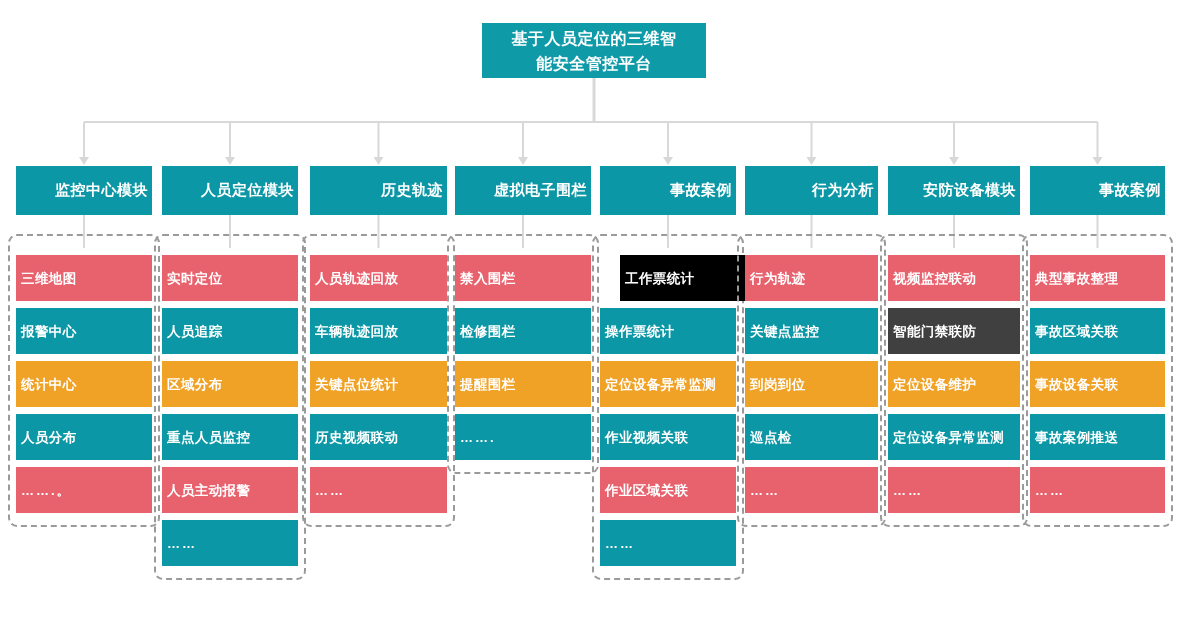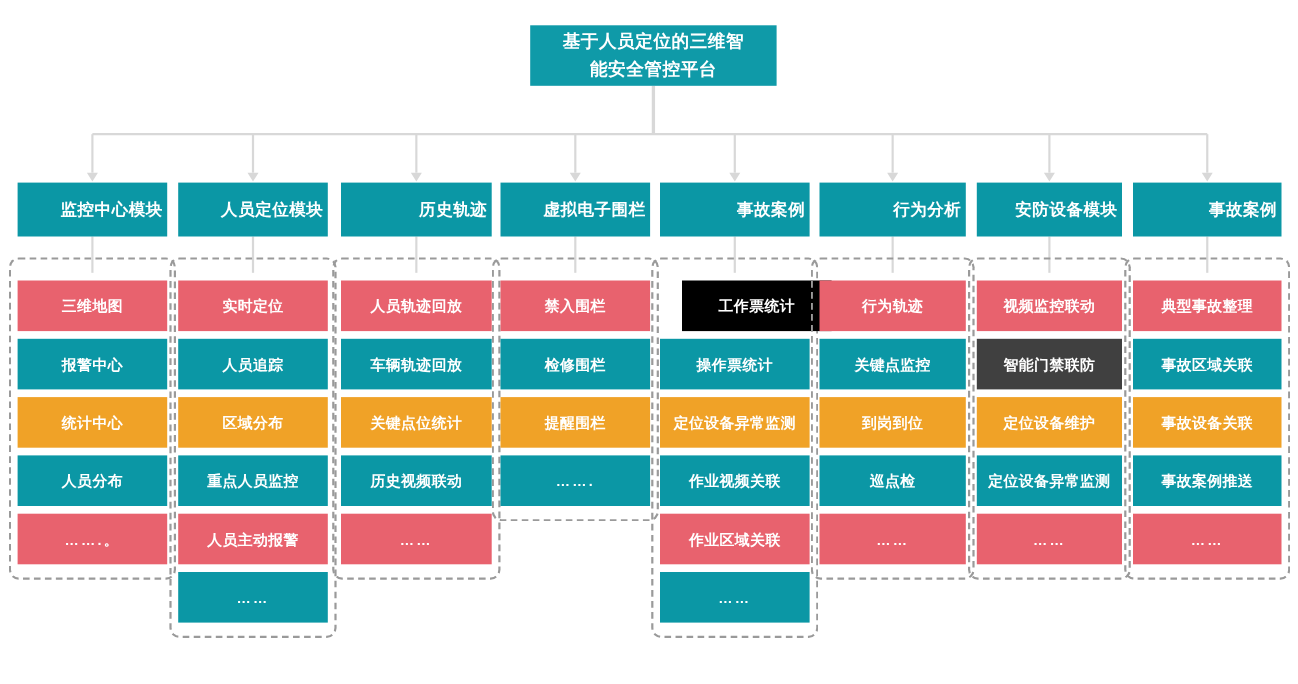--- a/index.html
+++ b/index.html
@@ -38,21 +38,21 @@
     position:absolute;box-sizing:border-box;
     border:2px dashed #9a9a9a;border-radius:9px;
     background:transparent;
   }
 
   
   .tile{
     position:absolute;box-sizing:border-box;
     color:#ffffff;font-size:13.5px;font-weight:bold;
     letter-spacing:.4px;line-height:17px;text-align:center;
-    display:flex;align-items:center;justify-content:center;
+    display:flex;align-items:center;
     padding:1px 5px;
   }
   .tile.red{background:#e8626e;}
   .tile.teal{background:#0b97a5;}
   .tile.orange{background:#f0a227;}
   .tile .dots{letter-spacing:2px;font-size:13px;}
 </style>
 </head>
 <body>
 

